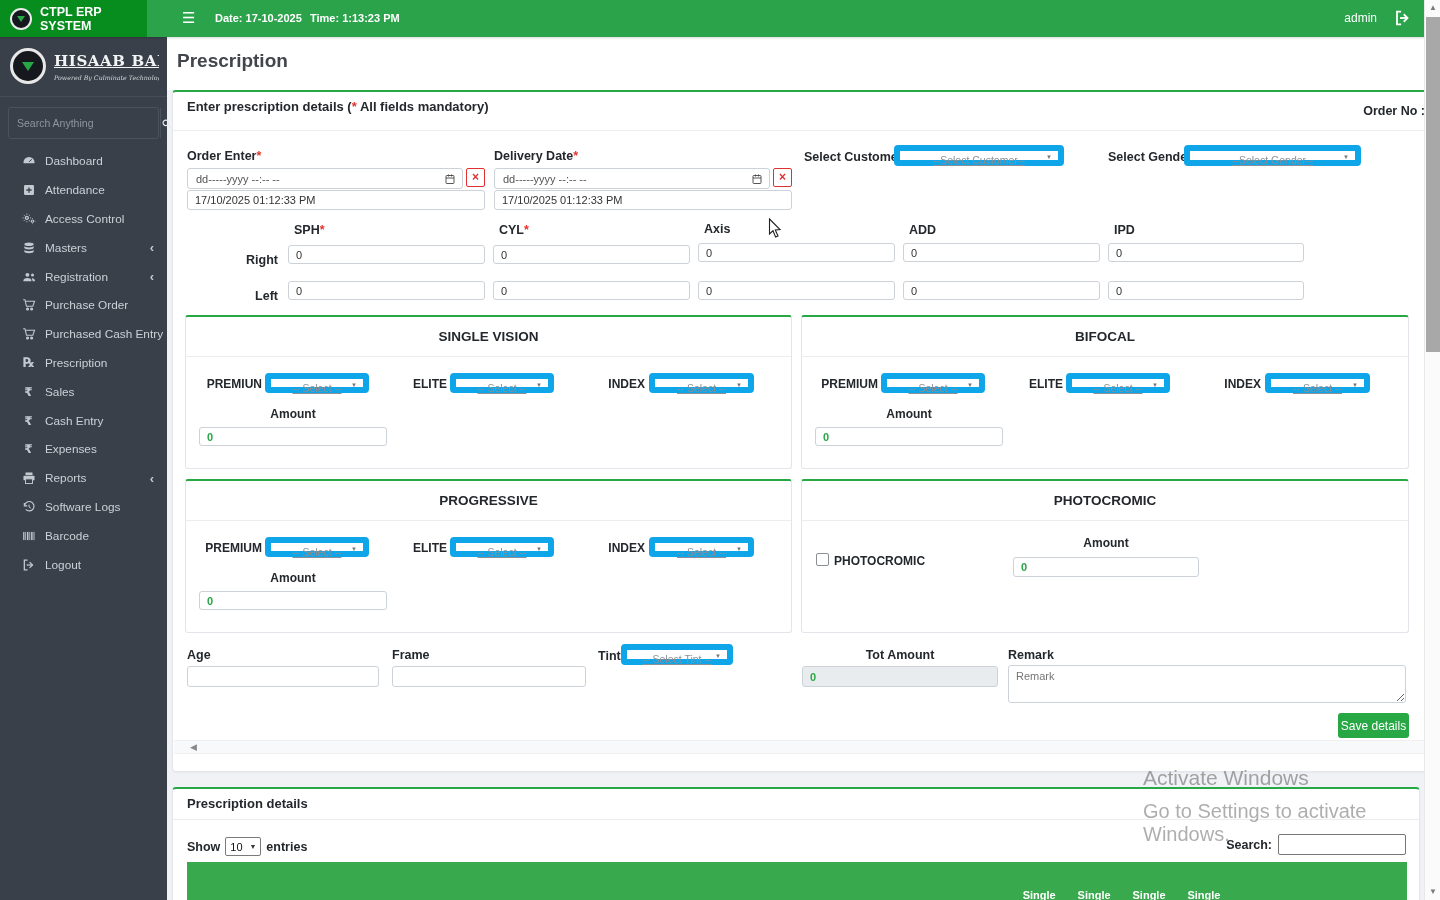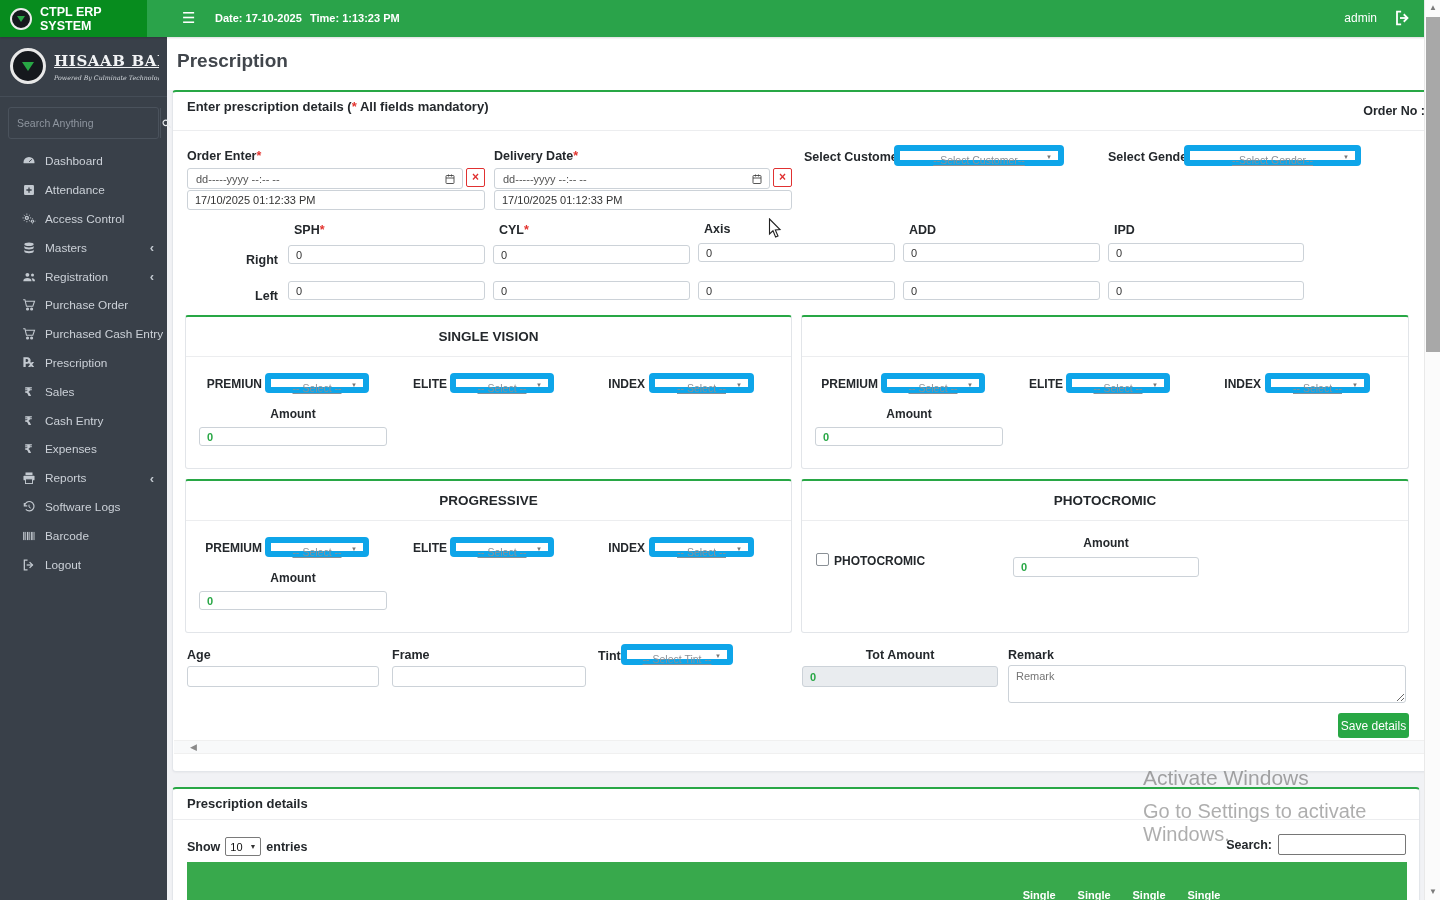--- a/index.html
+++ b/index.html
@@ -360,20 +360,21 @@
       <div class="plabel" style="left:396px; top:60px; width:63px;">INDEX</div>
       <div class="sel" style="left:463px; top:56px; width:105px; height:20px;">
           <span>-- Select --</span>
           <i class="caret">▼</i>
         </div>
       <div class="plabel" style="left:13px; top:90px; width:188px; text-align:center;">Amount</div>
       <input class="tinput green-amt" style="left: 13px; top: 110px; width: 188px; height: 19px;" value="0">
     </div>
 
     <div class="panel" style="left:628px; top:223px; width:608px; height:154px;">
+      <div class="panel-title">BIFOCAL</div>
       <div class="pdiv"></div>
       <div class="plabel" style="left:14px; top:60px; width:62px;">PREMIUM</div>
       <div class="sel" style="left:79px; top:56px; width:104px; height:20px;">
           <span>-- Select --</span>
           <i class="caret">▼</i>
         </div>
       <div class="plabel" style="left:200px; top:60px; width:61px;">ELITE</div>
       <div class="sel" style="left:264px; top:56px; width:104px; height:20px;">
           <span>-- Select --</span>
           <i class="caret">▼</i>

